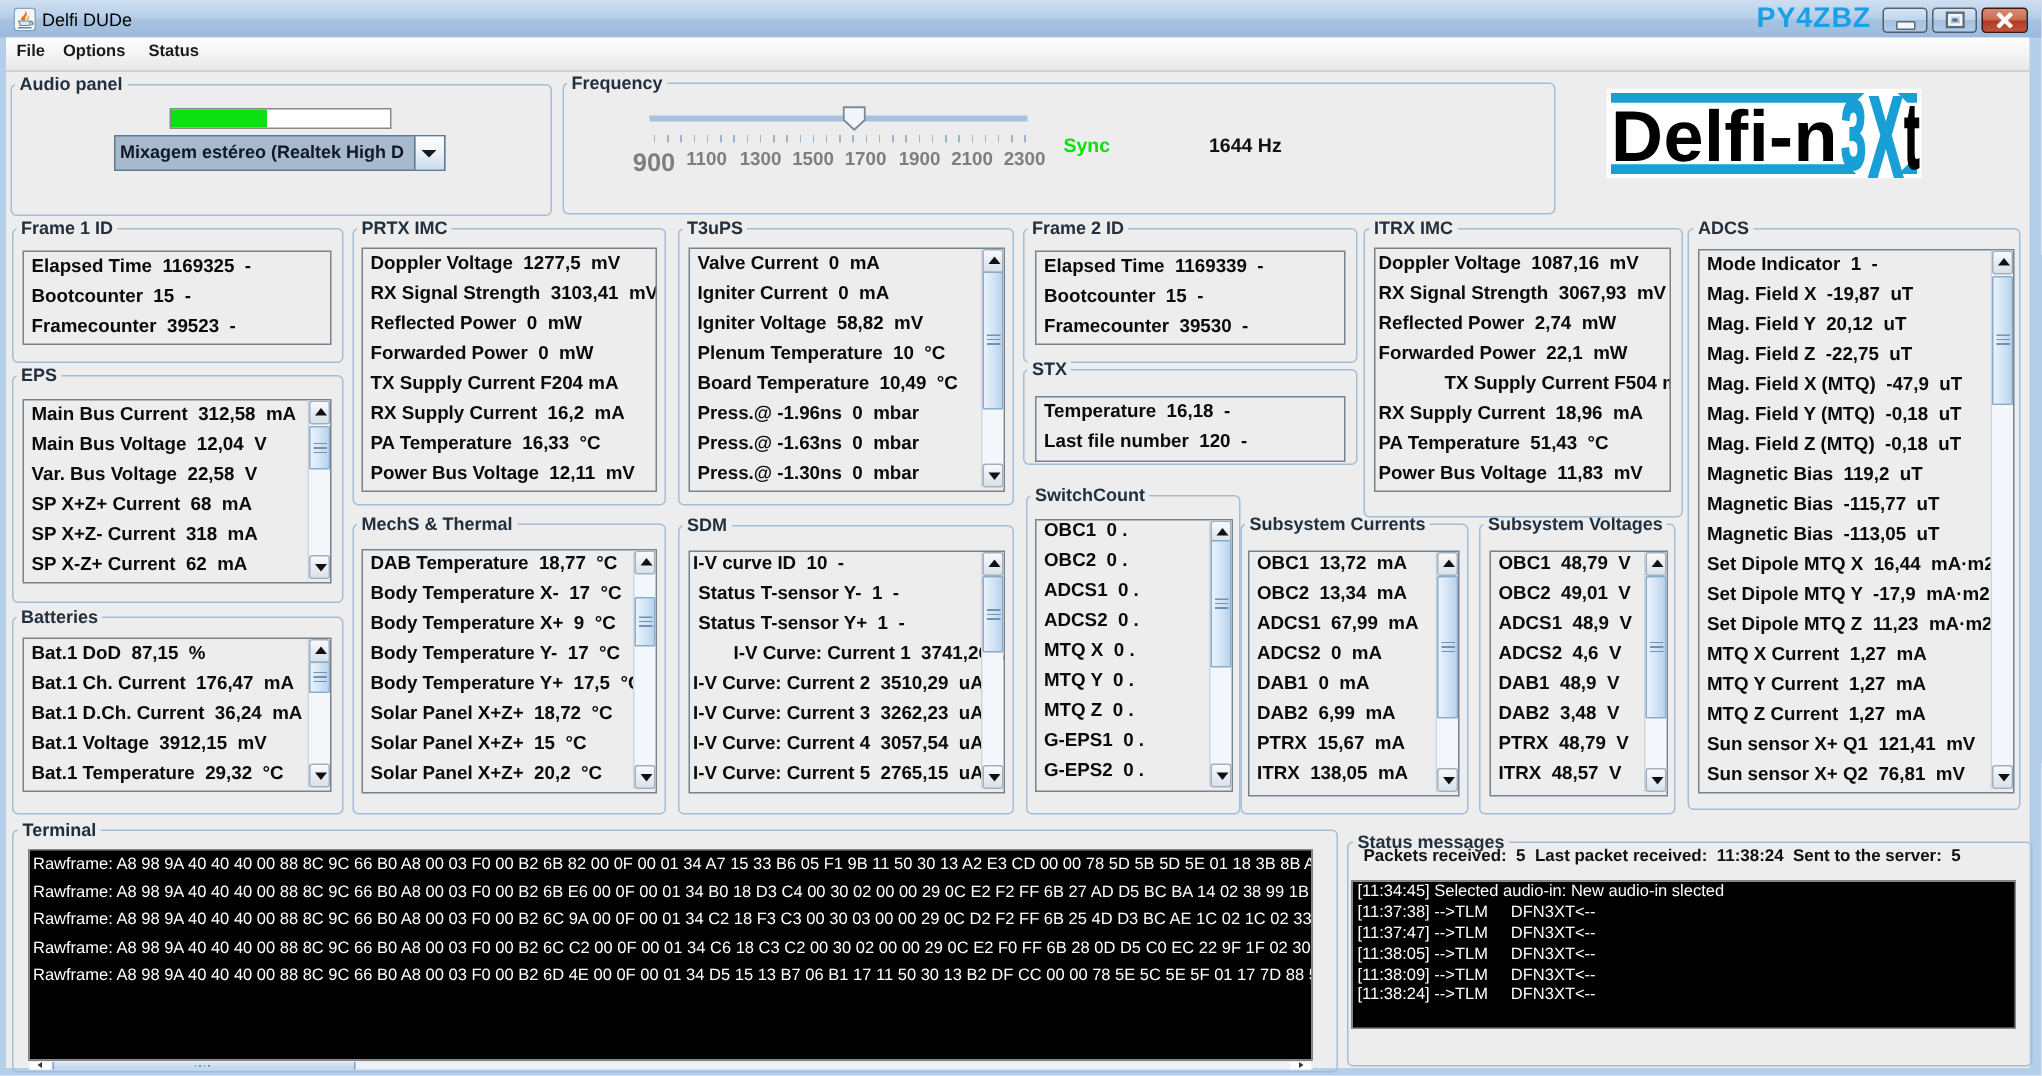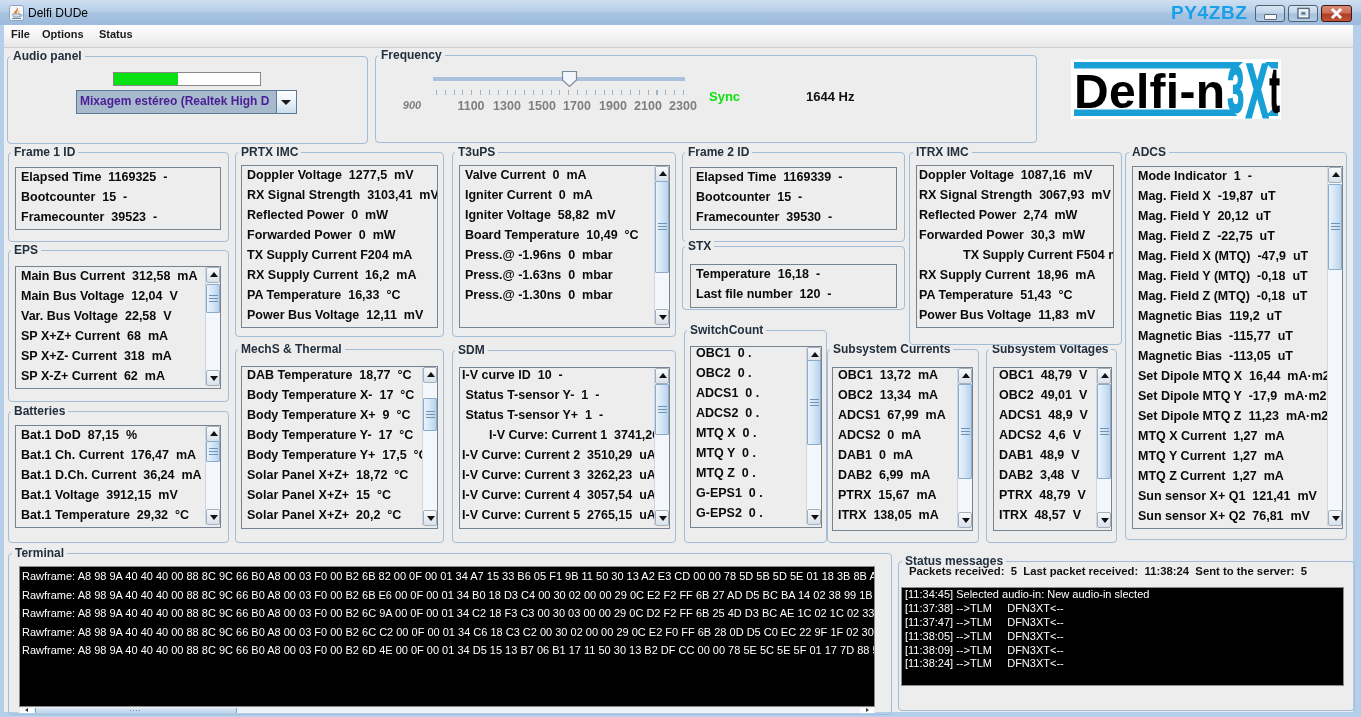--- a/index.html
+++ b/index.html
@@ -82,35 +82,35 @@
     <div class="menuitem" style="left:95px;">Status</div>
   </div>
   <div id="content"></div>
 
   <div class="group" style="left:7px;top:56px;width:359px;height:86px;"></div>
   <div class="gtitle" style="left:10px;top:49px;">Audio panel</div>
   <div style="position:absolute;left:113px;top:72px;width:146px;height:12px;border:1px solid #888;background:#fff;">
     <div style="position:absolute;left:0;top:0;width:64px;height:12px;background:#0ae112;"></div>
   </div>
   <div id="combo" style="position:absolute;left:76px;top:90px;width:219px;height:22px;border:1px solid #5c7a96;background:#a7b9cc;">
-    <div style="position:absolute;left:3px;top:3px;font-size:12px;font-weight:bold;color:#4c1d95;white-space:pre;">Mixagem estéreo (Realtek High D</div>
+    <div style="position:absolute;left:3px;top:3px;font-size:12px;font-weight:bold;color:#0f172a;white-space:pre;">Mixagem estéreo (Realtek High D</div>
     <div style="position:absolute;right:0;top:0;width:19px;height:22px;background:linear-gradient(#fdfeff,#f0f5fa 40%,#cadded);border-left:1px solid #5c7a96;">
       <div style="position:absolute;left:4px;top:9px;width:0;height:0;border-left:5.5px solid transparent;border-right:5.5px solid transparent;border-top:5.5px solid #1a1a1a;"></div>
     </div>
   </div>
 
   <div class="group" style="left:375px;top:55px;width:660px;height:86px;"></div>
   <div class="gtitle" style="left:378px;top:48px;">Frequency</div>
   <div id="slidertrack" style="position:absolute;left:433px;top:77px;width:252px;height:4px;background:#a9c1dd;"></div>
   <svg style="position:absolute;left:561px;top:70px;" width="17" height="18" viewBox="0 0 17 18">
     <path d="M1.5 1.5 h14 v8.5 l-7 6.5 l-7 -6.5 Z" fill="#f2f6fa" stroke="#7a8a9a" stroke-width="1.2"></path>
   </svg>
   <div id="ticks" style="position:absolute;left:436px;top:90px;width:251px;height:5px;background:repeating-linear-gradient(90deg,#9db4ca 0 1px,rgba(0,0,0,0) 1px 8.82px);"></div>
   <div id="sliderlabels" style="position:absolute;top:99px;left:0;width:0;height:0;">
-    <div style="position:absolute;left:390px;width:44px;text-align:center;font-size:11px;font-weight:bold;color:#7e7e7e;font-style:italic;">900</div>
+    <div style="position:absolute;left:414px;width:44px;text-align:center;font-size:17px;font-weight:bold;color:#7e7e7e;">900</div>
     <div style="position:absolute;left:449px;width:44px;text-align:center;font-size:12.5px;font-weight:bold;color:#7e7e7e;">1100</div>
     <div style="position:absolute;left:485px;width:44px;text-align:center;font-size:12.5px;font-weight:bold;color:#7e7e7e;">1300</div>
     <div style="position:absolute;left:520px;width:44px;text-align:center;font-size:12.5px;font-weight:bold;color:#7e7e7e;">1500</div>
     <div style="position:absolute;left:555px;width:44px;text-align:center;font-size:12.5px;font-weight:bold;color:#7e7e7e;">1700</div>
     <div style="position:absolute;left:591px;width:44px;text-align:center;font-size:12.5px;font-weight:bold;color:#7e7e7e;">1900</div>
     <div style="position:absolute;left:626px;width:44px;text-align:center;font-size:12.5px;font-weight:bold;color:#7e7e7e;">2100</div>
     <div style="position:absolute;left:661px;width:44px;text-align:center;font-size:12.5px;font-weight:bold;color:#7e7e7e;">2300</div>
   </div>
   <div style="position:absolute;left:709px;top:89px;font-size:13px;font-weight:bold;color:#0ee00e;">Sync</div>
   <div style="position:absolute;left:806px;top:89px;font-size:13px;font-weight:bold;color:#111;">1644 Hz</div>
@@ -216,20 +216,21 @@
         </div>
     </div>
   </div>
 
   <div class="group" style="left:452px;top:152px;width:222px;height:183px;"></div>
   <div class="gtitle" style="left:455px;top:145px;">T3uPS</div>
   <div class="lbox" style="left:459px;top:165px;width:209px;height:161px;">
     <div class="row">Valve Current  0  mA</div>
     <div class="row">Igniter Current  0  mA</div>
     <div class="row">Igniter Voltage  58,82  mV</div>
+    <div class="row">Plenum Temperature  10  °C</div>
     <div class="row">Board Temperature  10,49  °C</div>
     <div class="row">Press.@ -1.96ns  0  mbar</div>
     <div class="row">Press.@ -1.63ns  0  mbar</div>
     <div class="row">Press.@ -1.30ns  0  mbar</div>
     <div class="vsb" style="right:0;top:0;height:159px;">
       <div class="sbtn up">
           <span class="tri-up"></span>
         </div>
       <div class="thumb" style="top:15px;height:90px;">
           <span class="grip"></span>
@@ -359,21 +360,21 @@
         </div>
     </div>
   </div>
 
   <div class="group" style="left:909px;top:152px;width:211px;height:191px;"></div>
   <div class="gtitle" style="left:913px;top:145px;">ITRX IMC</div>
   <div class="lbox" style="left:916px;top:165px;width:196px;height:161px;">
     <div class="row" style="padding-left:2px;">Doppler Voltage  1087,16  mV</div>
     <div class="row" style="padding-left:2px;">RX Signal Strength  3067,93  mV</div>
     <div class="row" style="padding-left:2px;">Reflected Power  2,74  mW</div>
-    <div class="row" style="padding-left:2px;">Forwarded Power  30,3  mW</div>
+    <div class="row" style="padding-left:2px;">Forwarded Power  22,1  mW</div>
     <div class="row" style="padding-left:2px;margin-left:44px;">TX Supply Current F504 mA</div>
     <div class="row" style="padding-left:2px;">RX Supply Current  18,96  mA</div>
     <div class="row" style="padding-left:2px;">PA Temperature  51,43  °C</div>
     <div class="row" style="padding-left:2px;">Power Bus Voltage  11,83  mV</div>
   </div>
 
   <div class="group" style="left:1125px;top:152px;width:220px;height:386px;"></div>
   <div class="gtitle" style="left:1129px;top:145px;">ADCS</div>
   <div class="lbox" style="left:1132px;top:166px;width:209px;height:361px;">
     <div class="row">Mode Indicator  1  -</div>

